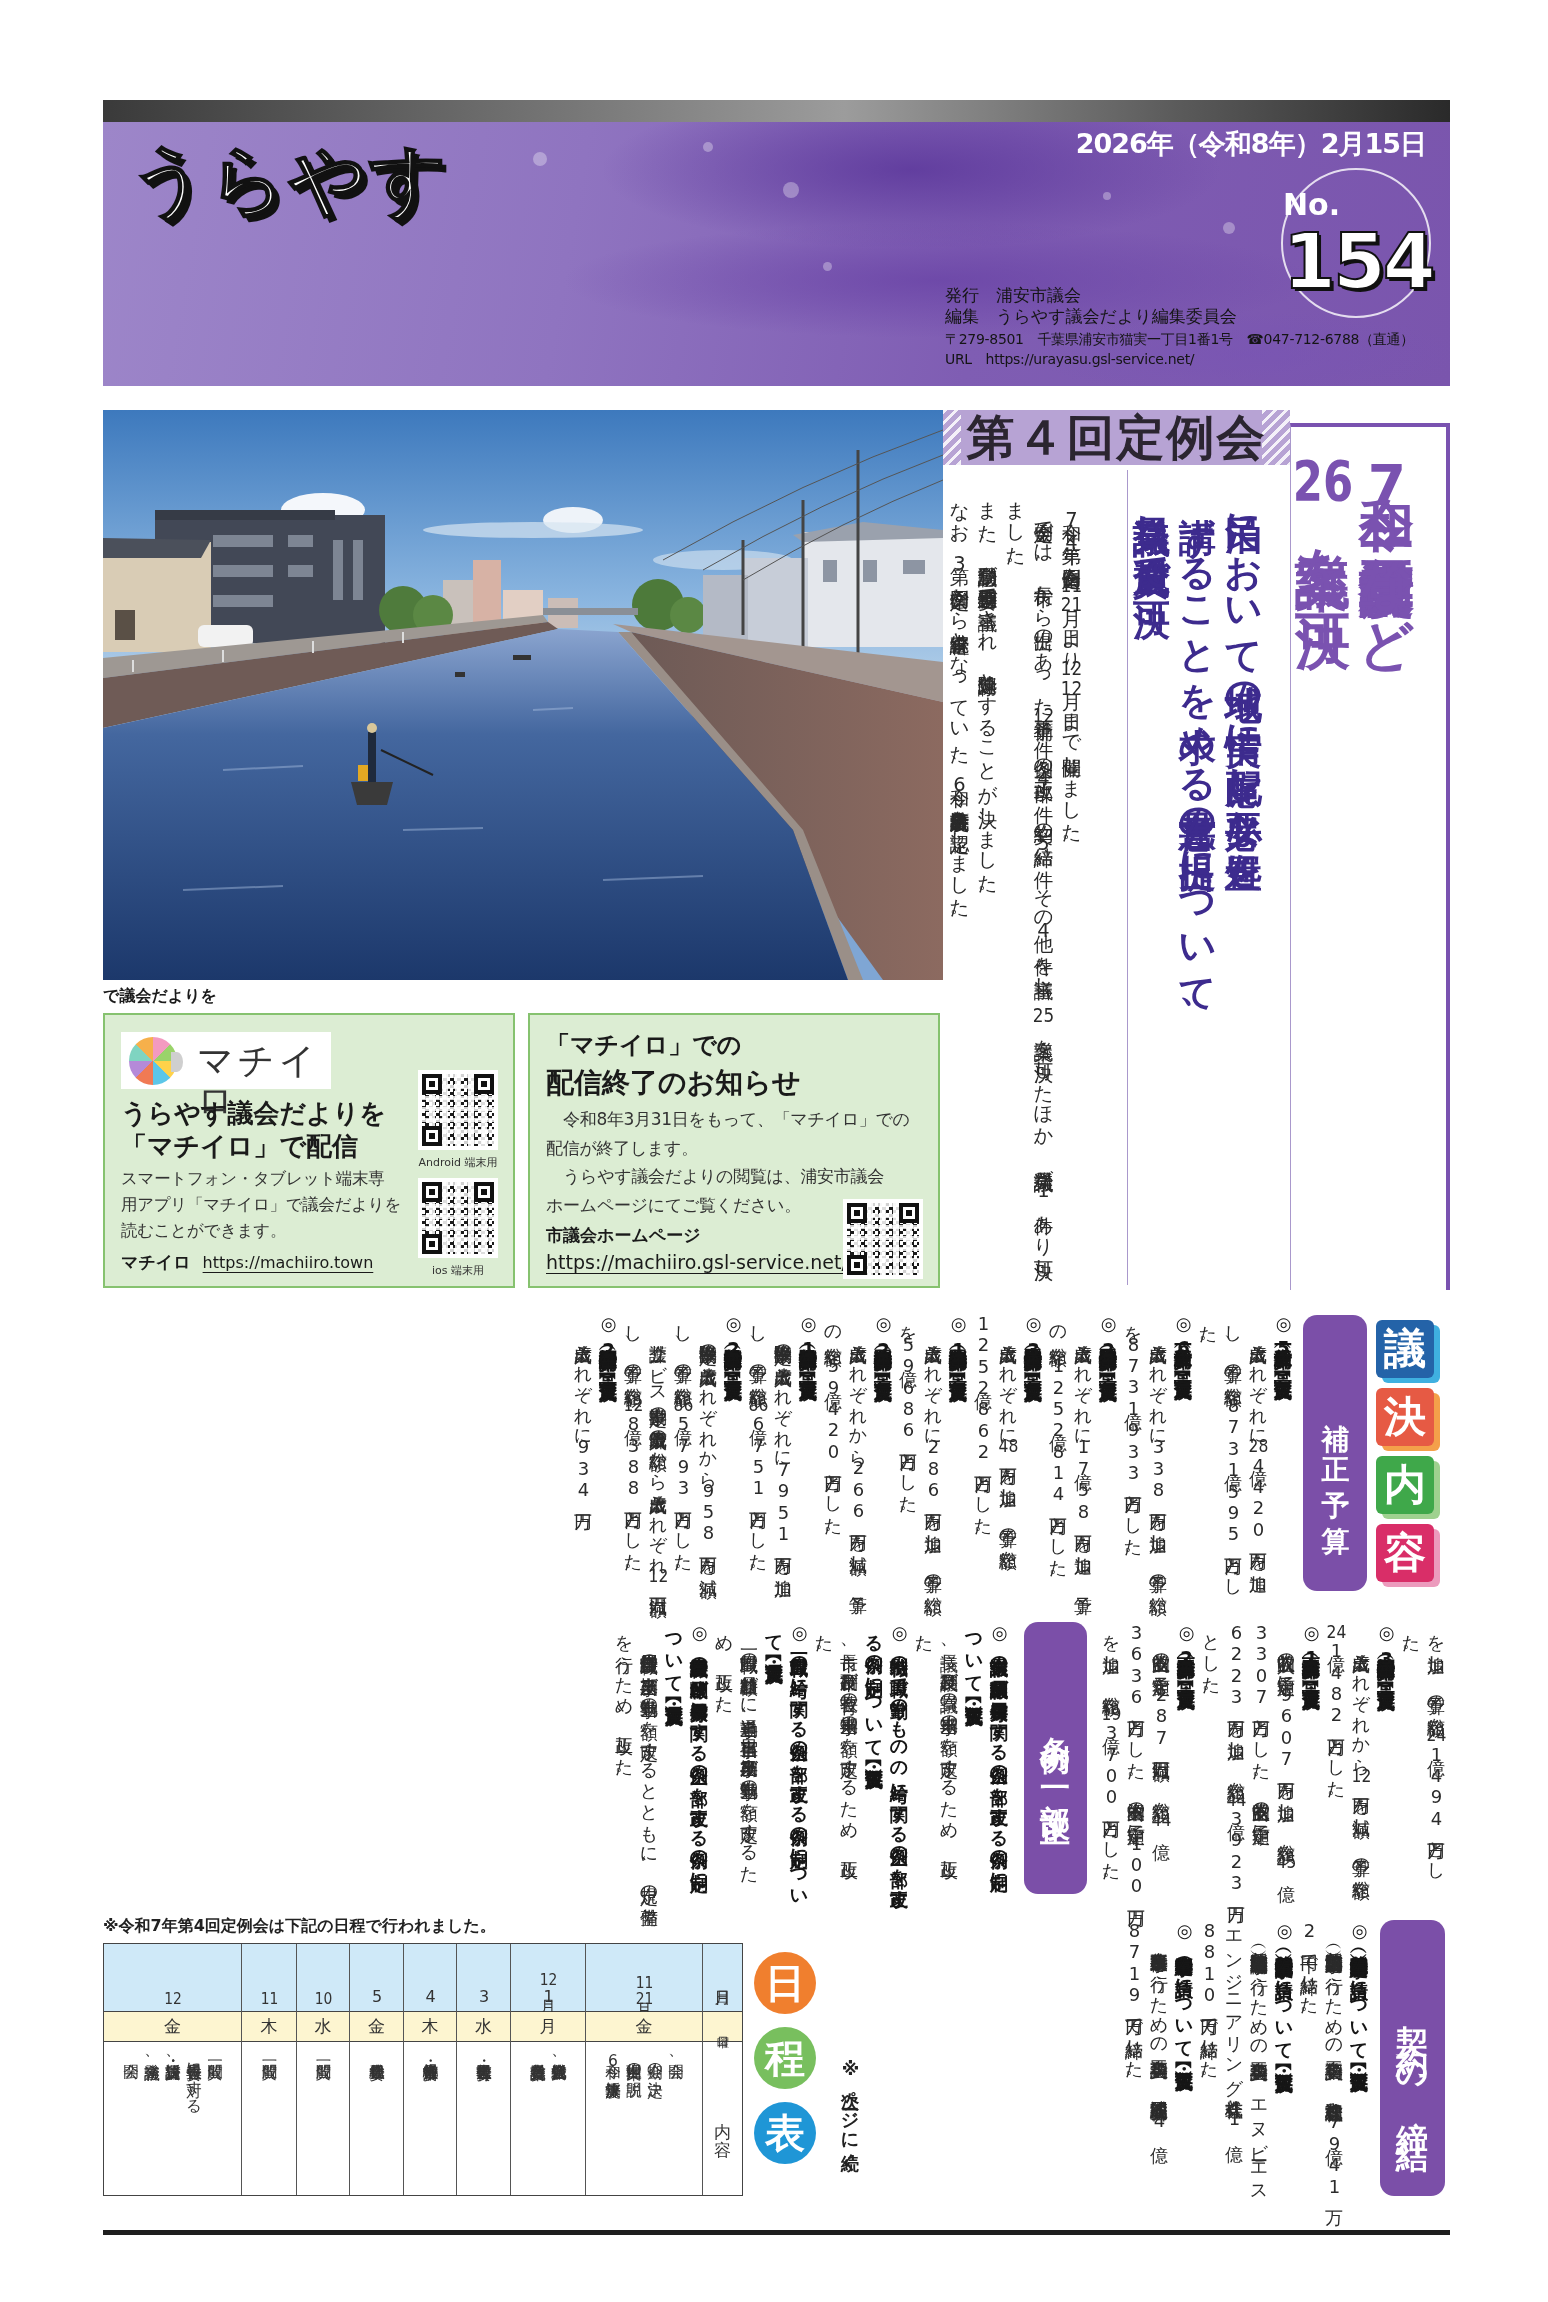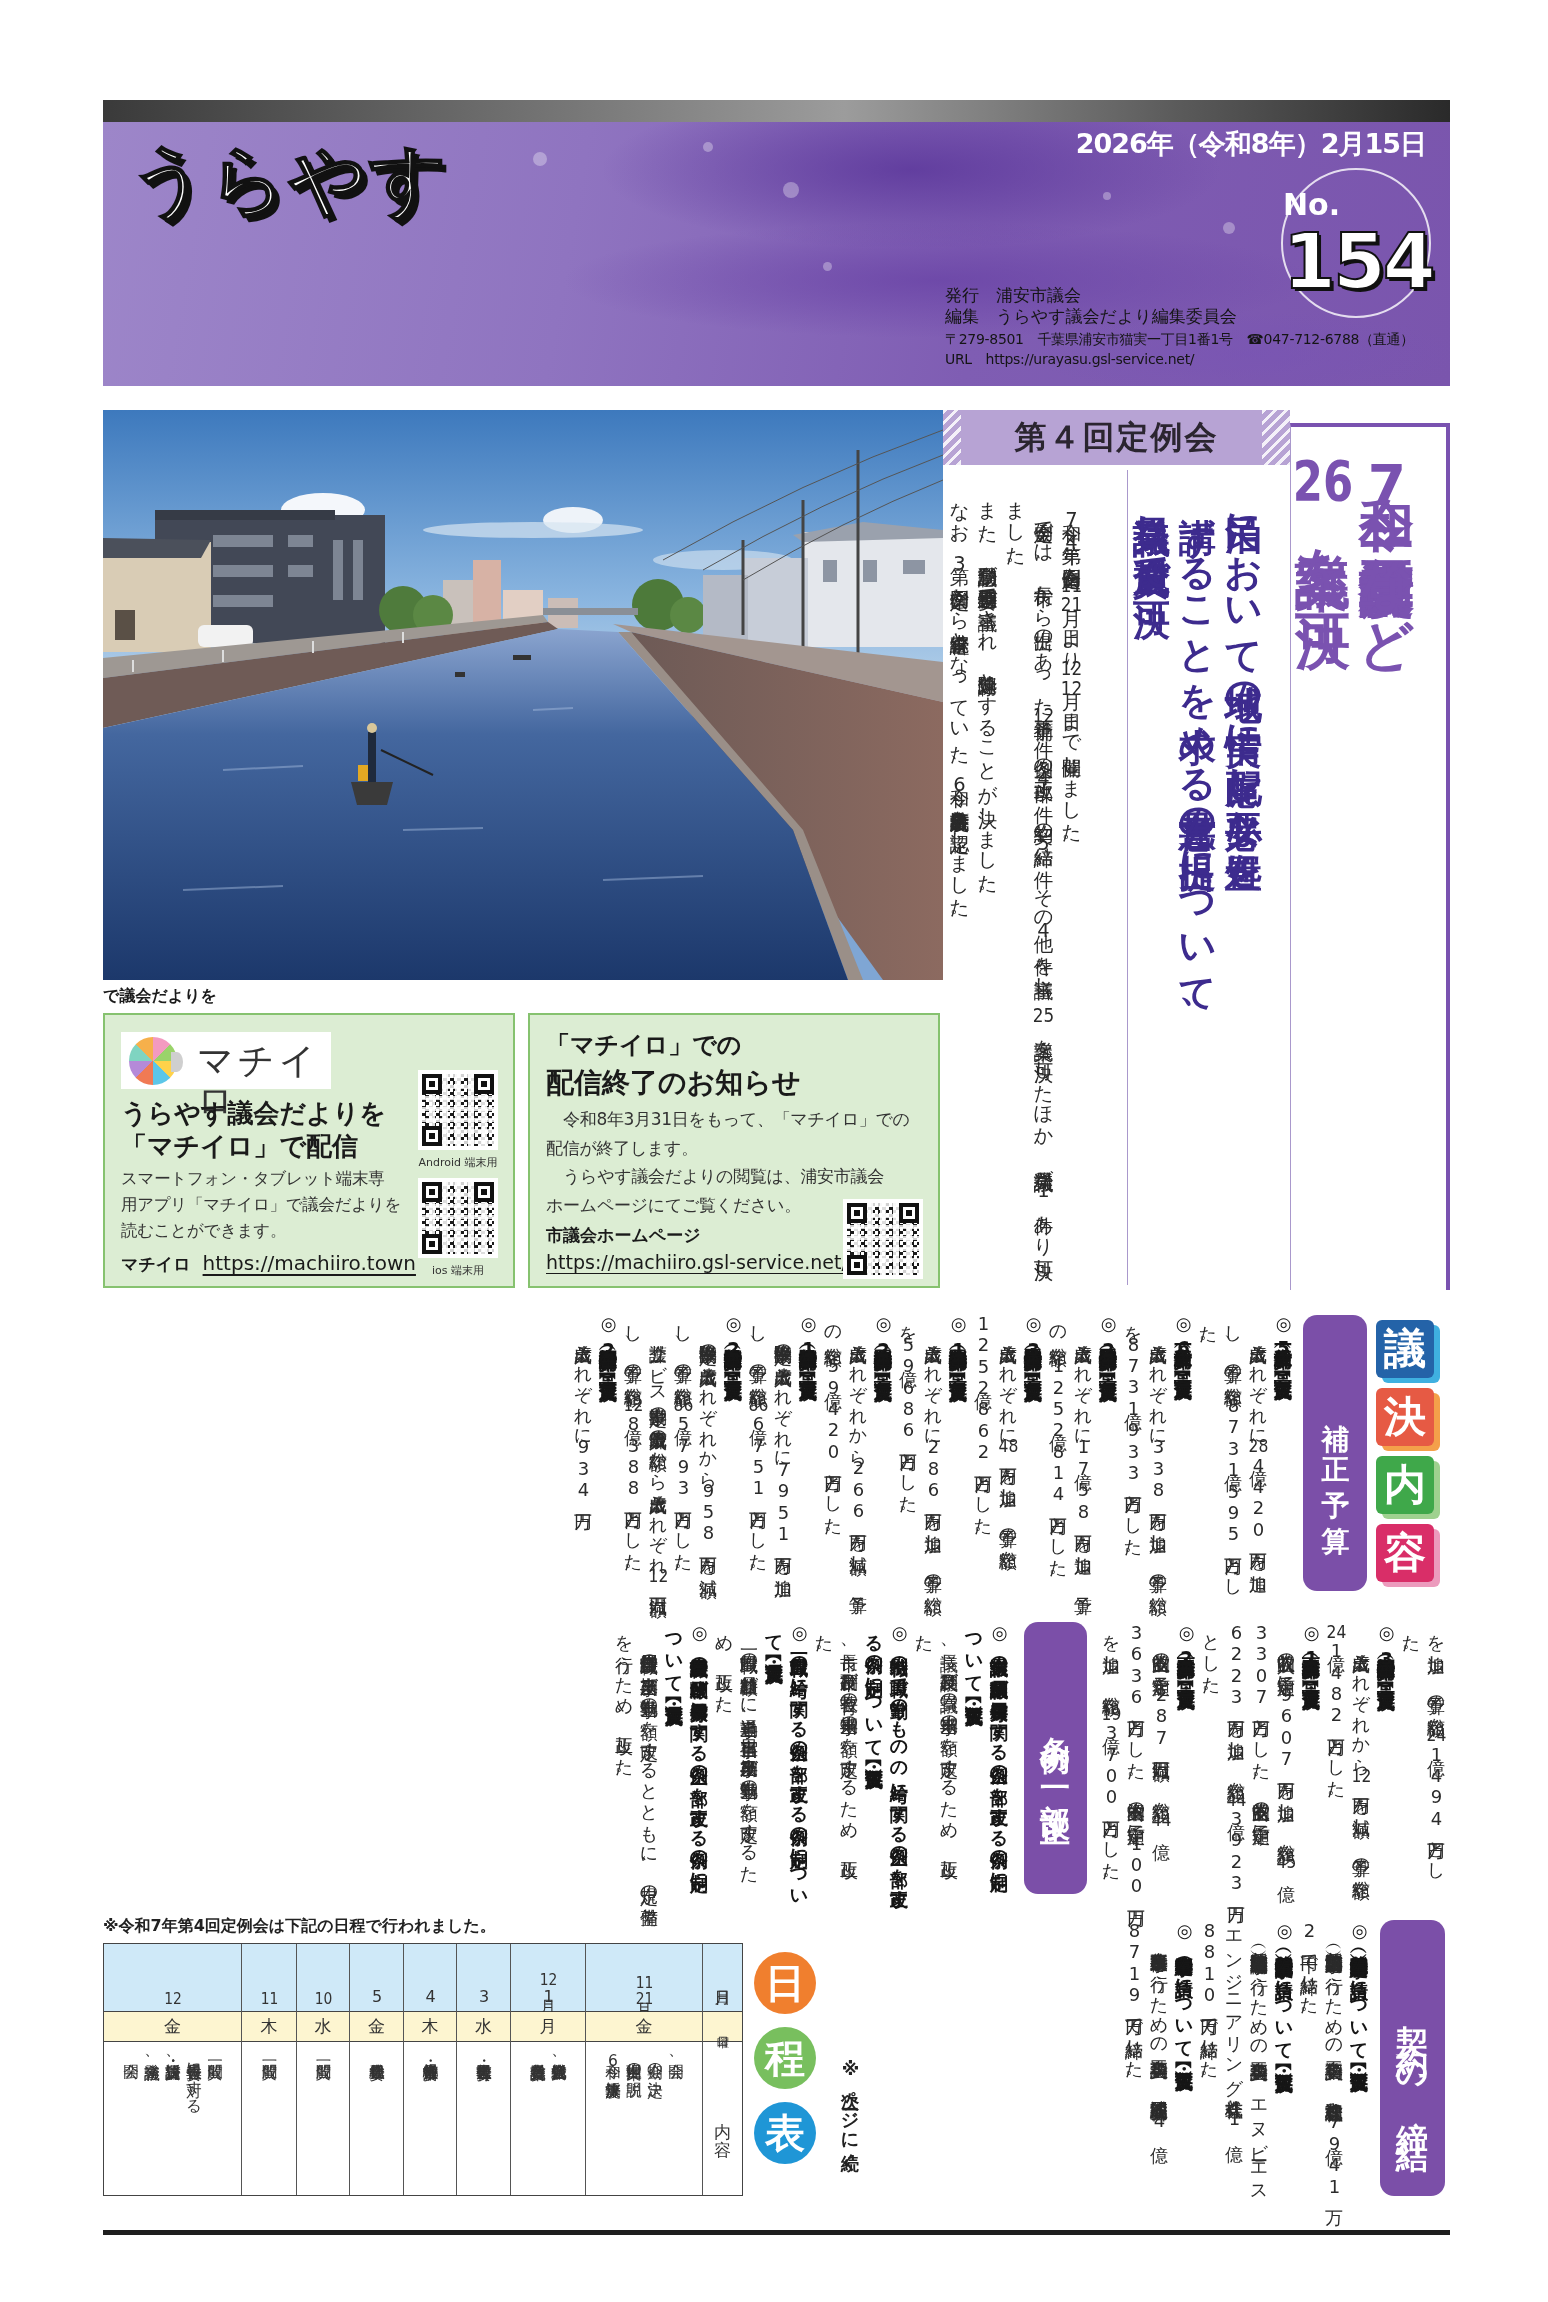--- a/index.html
+++ b/index.html
@@ -33,35 +33,35 @@
 
 
 .gbox{top:1013px;width:412px;height:275px;background:#dcedd3;border:2px solid #86c26f}
 .logo{left:16px;top:17px;width:210px;height:57px;background:#fff}
 .logo-mark{left:8px;top:5px;width:48px;height:48px;border-radius:50%;background:conic-gradient(#f39ac0 0 45deg,#9ad36a 0 90deg,#ffd24a 0 135deg,#5cc6e8 0 180deg,#f07a54 0 225deg,#b58ad8 0 270deg,#7fd4c1 0 315deg,#f6b04b 0)}
 .logo-bubble{left:50px;top:20px;width:12px;height:20px;border-radius:0 50% 50% 0;background:#cfcfcf}
 .logo-text{left:76px;top:9px;font-size:36px;color:#333;letter-spacing:4px;line-height:1.1}
 .box-h{font-size:26px;font-weight:bold;color:#1a1a1a;line-height:33px;white-space:nowrap}
 .box-line{font-size:16.5px;color:#333;line-height:26px;white-space:nowrap;letter-spacing:-.3px}
 .indent{text-indent:1em}
-.box-link{font-size:20px;color:#1a1a1a;text-decoration:underline;text-underline-offset:4px;white-space:nowrap}
+.box-link{font-size:16px;color:#1a1a1a;text-decoration:underline;text-underline-offset:4px;white-space:nowrap}
 .box-strong{font-size:17px;font-weight:bold;color:#1a1a1a;white-space:nowrap}
 .qr{width:80px;height:80px;background:#fff;padding:4px}
 .qr-in{position:relative;width:100%;height:100%;background:
  linear-gradient(90deg,rgba(255,255,255,0) 55%,rgba(255,255,255,.85) 55%) 0 0/13px 100%,
  linear-gradient(0deg,rgba(255,255,255,0) 60%,rgba(255,255,255,.8) 60%) 0 0/100% 11px,
  repeating-conic-gradient(#1b1b1b 0 25%,#fff 0 50%) 0 0/7px 7px}
 .finder{position:absolute;width:20px;height:20px;border:4px solid #111;background:#fff}
 .finder::after{content:"";position:absolute;left:3px;top:3px;width:6px;height:6px;background:#111}
 .qr-label{font-size:11px;color:#333;width:80px;text-align:center;white-space:nowrap}
 
 
 .banner{left:943px;top:410px;width:347px;height:55px;background:#b7a3d4}
 .banner-stripe{top:0;height:55px;background:repeating-linear-gradient(135deg,rgba(255,255,255,.85) 0 3px,rgba(255,255,255,0) 3px 8px)}
-.banner-text{left:0;top:7px;width:100%;text-align:center;font-size:32px;font-weight:bold;color:#2b2530;letter-spacing:2px;line-height:40px}
+.banner-text{left:0;top:7px;width:100%;text-align:center;font-size:48px;font-weight:bold;color:#2b2530;letter-spacing:2px;line-height:40px}
 .headline-box{left:1290px;top:423px;width:160px;height:867px;border-top:4px solid #7a52b0;border-right:4px solid #7a52b0;border-left:1.5px solid #a998cc}
 .headline-box .vt{height:100%;padding:26px 10px 0 0;font-size:55px;line-height:64px;font-weight:bold;color:#7a52b0}
 .sub-box{left:1127px;top:470px;width:161px;height:815px;border-left:1.5px solid #a998cc}
 .sub-box .vt{height:100%;padding:18px 12px 0 0;font-size:37px;line-height:46px;font-weight:bold;color:#3d2b8e}
 .lead{left:945px;top:470px;width:180px;height:815px}
 .lead .vt{height:100%;padding:18px 8px 0 0;font-size:19.5px;line-height:28px;color:#2a2a2a}
 .lead p{margin:0}
 
 
 .tile{width:58px;height:58px;border-radius:6px;color:#fff;font-size:42px;font-weight:bold;text-align:center;line-height:58px}

